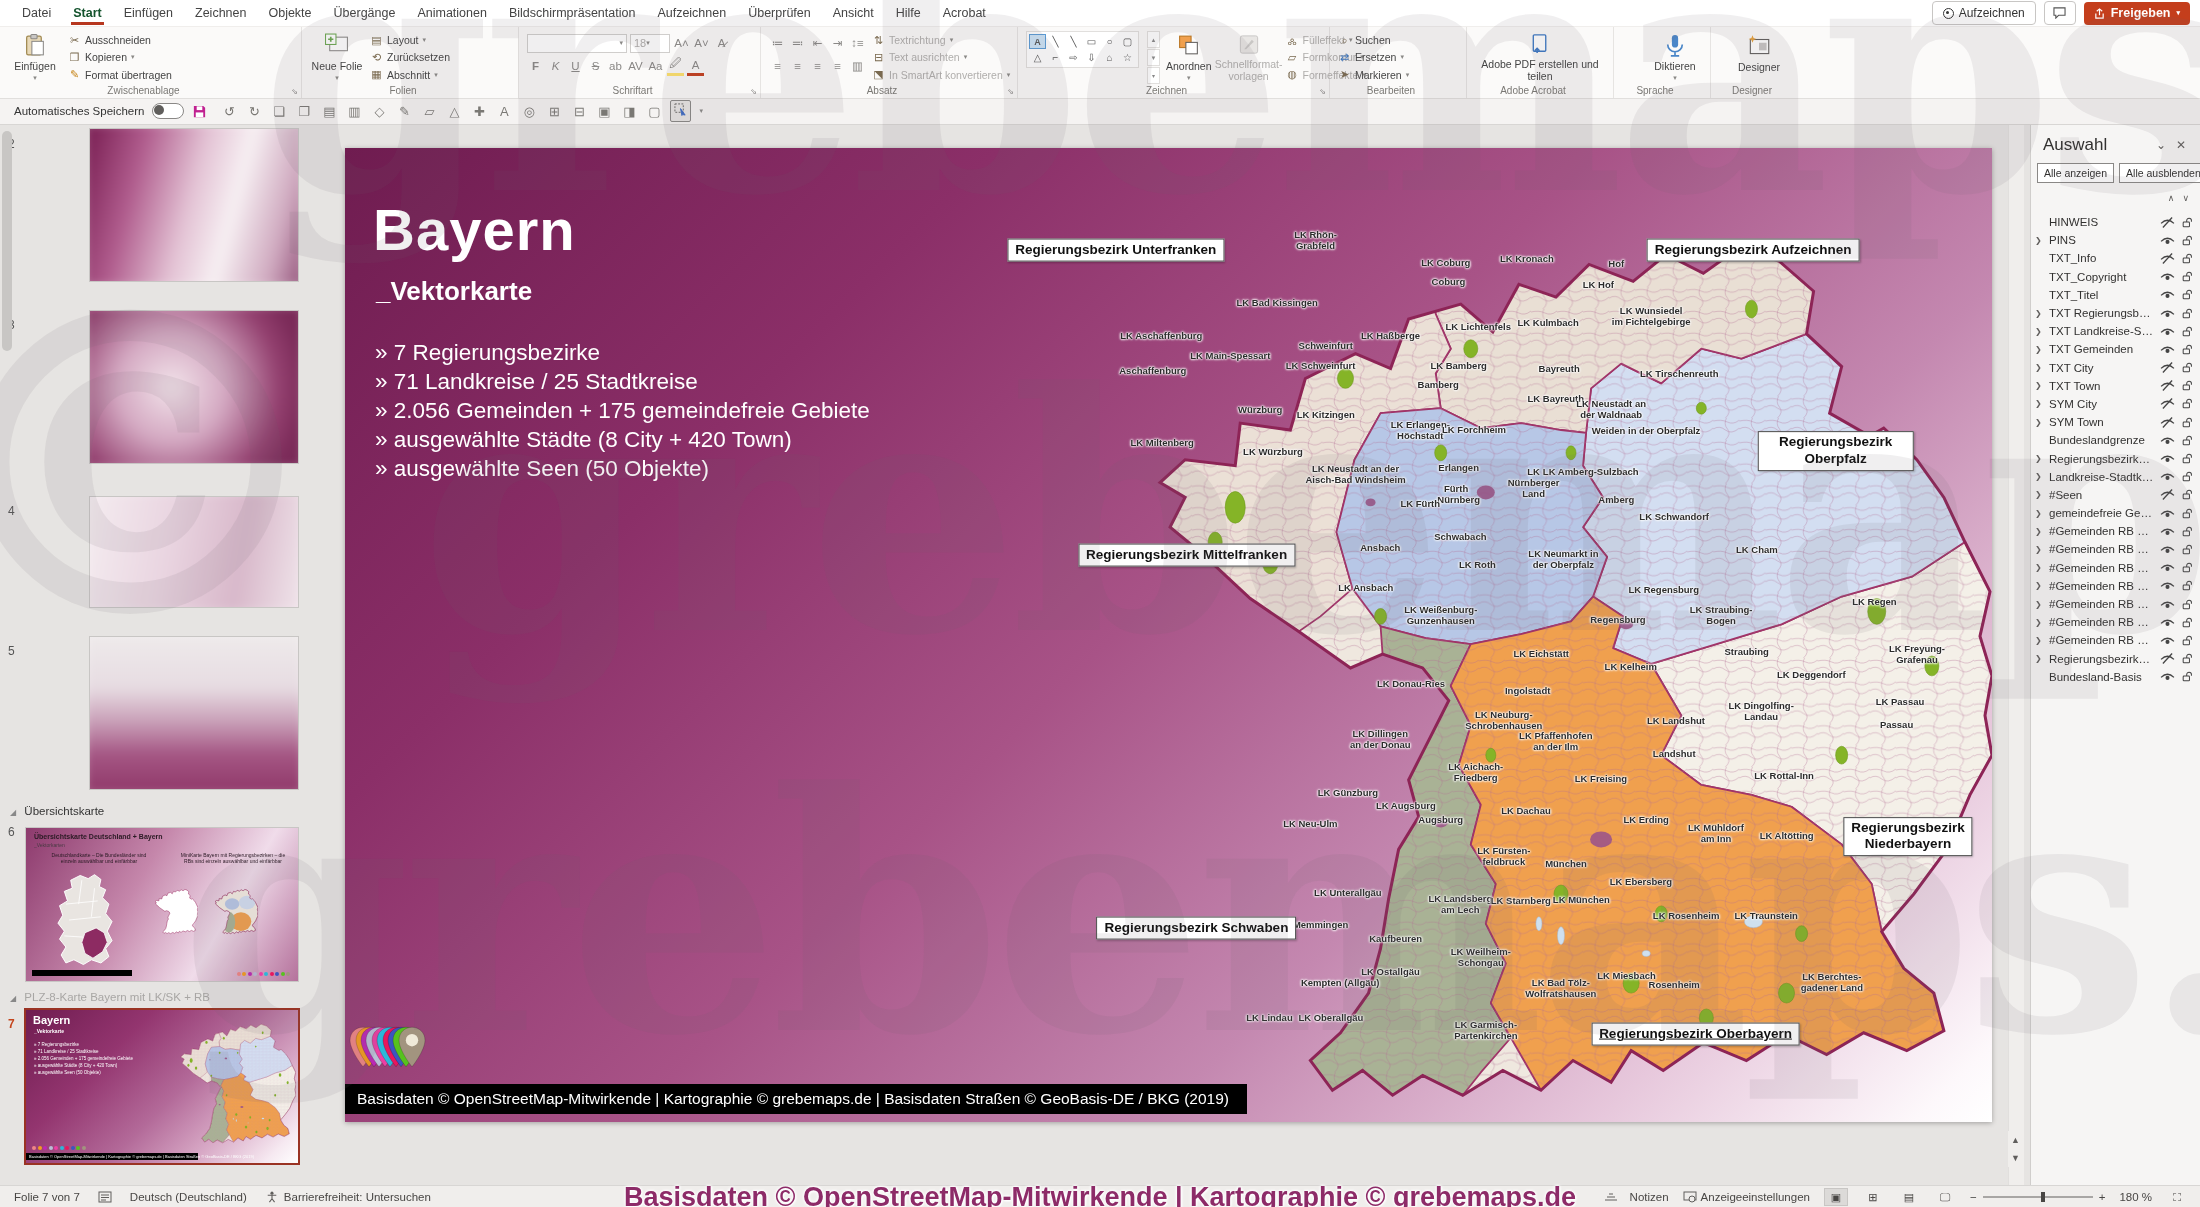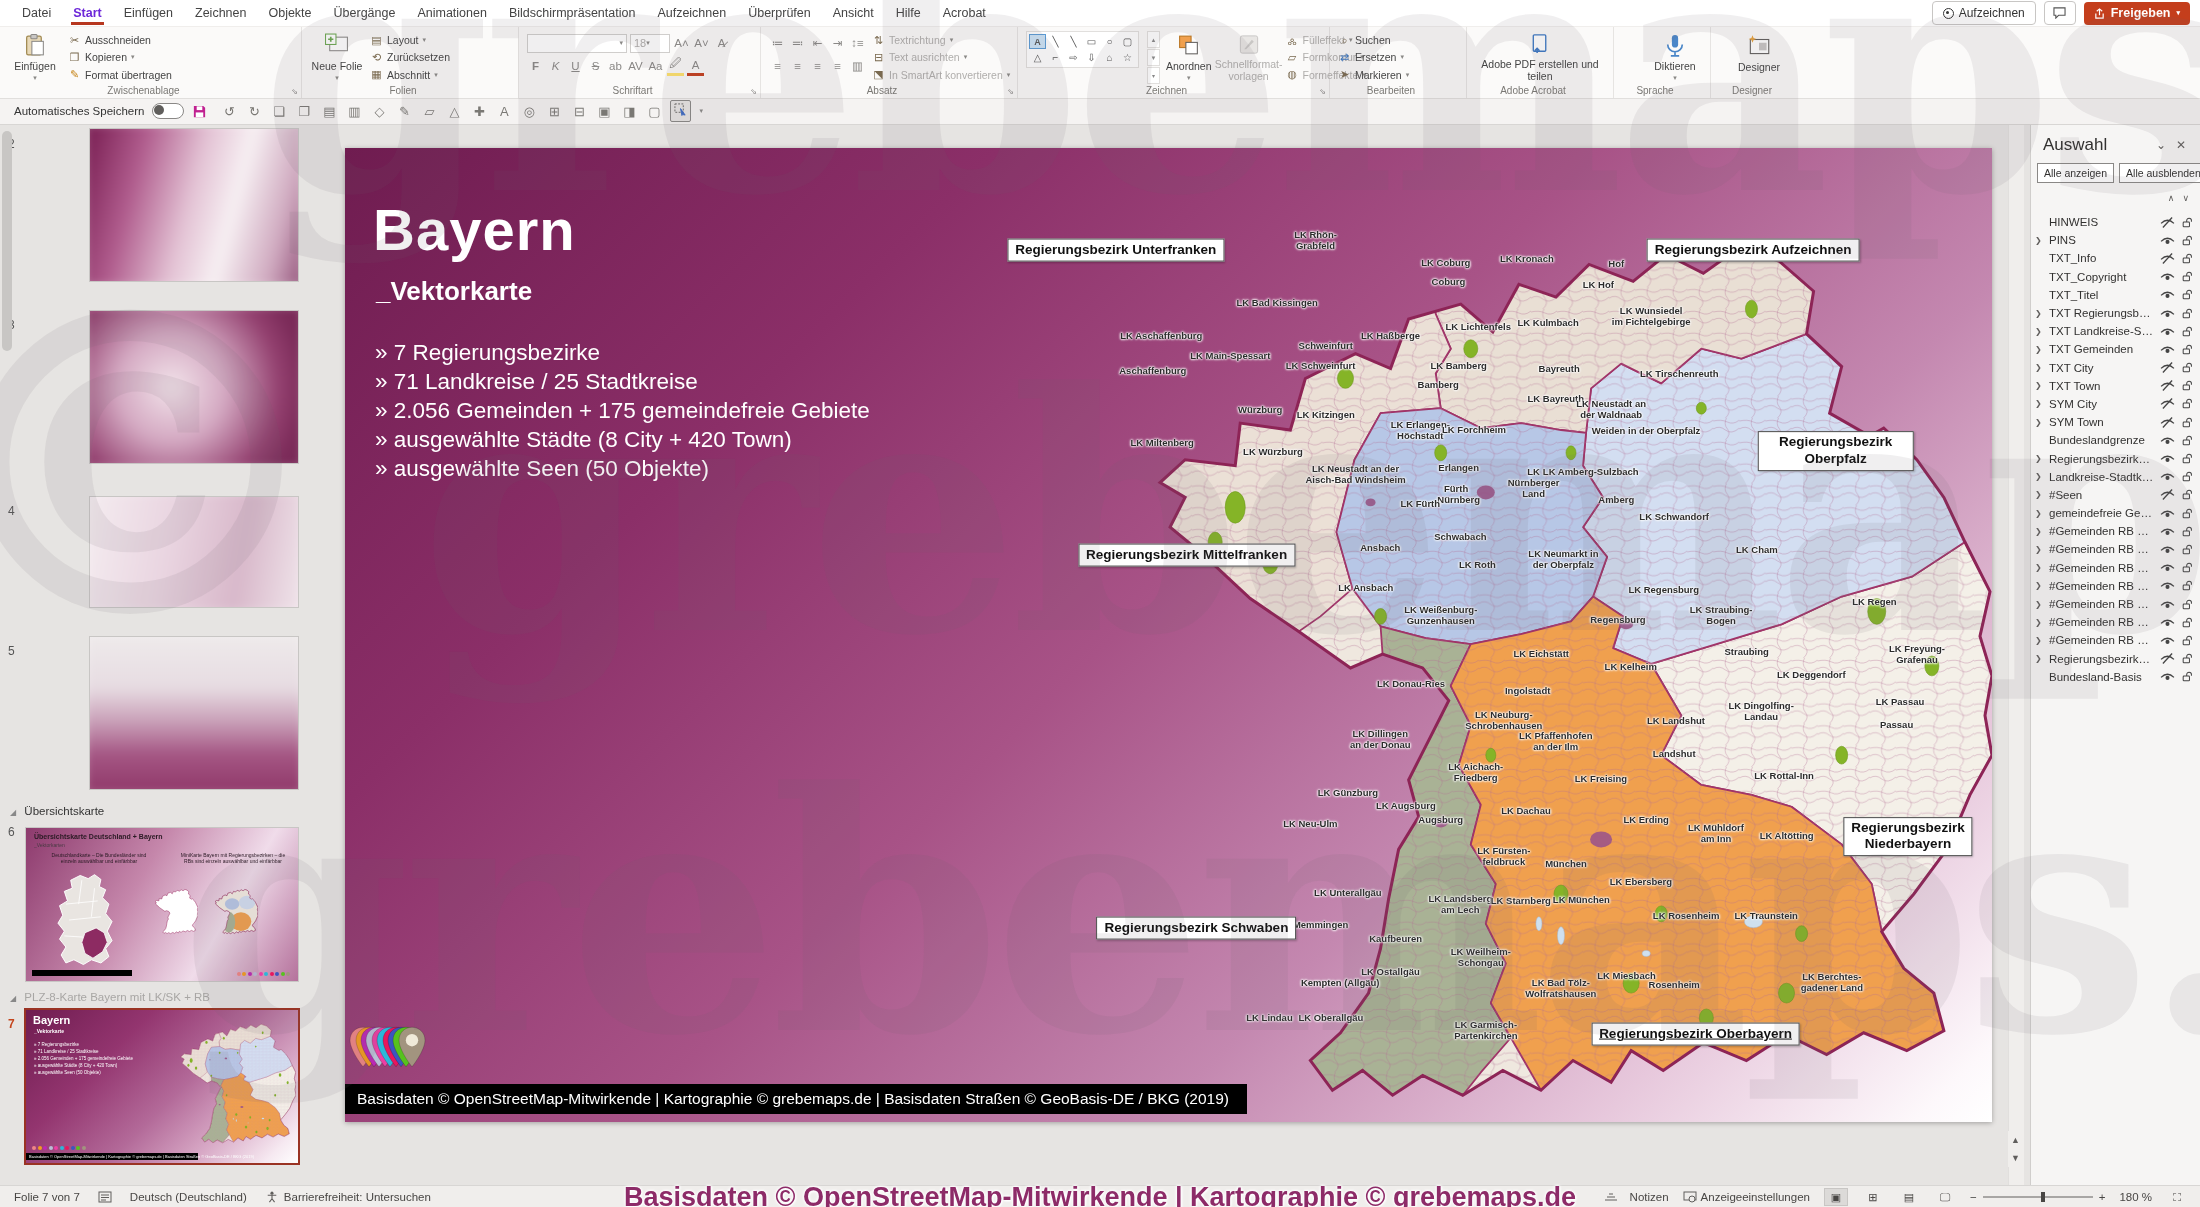--- a/index.html
+++ b/index.html
@@ -2,21 +2,21 @@
 <html><head>
 <meta charset="utf-8">
 <style>
   html,body{margin:0;padding:0;width:2200px;height:1207px;overflow:hidden;
     font-family:"Liberation Sans",sans-serif;background:#e6e4e2;position:relative}
   
   .topbar{position:absolute;left:0;top:0;width:2200px;height:26px;background:#ffffff;
     display:flex;align-items:center;border-bottom:1px solid #f0eeec;z-index:10}
   .menu{display:flex;align-items:center;padding-left:12px;gap:2px}
   .menu-item{font-size:12.5px;color:#444;padding:4px 10px;cursor:default;position:relative}
-  .menu-item.active{color:#6d28d9;font-weight:bold}
+  .menu-item.active{color:#14532d;font-weight:bold}
   .menu-item.active:after{content:"";position:absolute;left:8px;right:8px;bottom:-1px;height:3px;background:#b7371f}
   .topbar-right{margin-left:auto;display:flex;align-items:center;gap:8px;padding-right:10px}
   .btn-record{display:flex;align-items:center;gap:5px;border:1px solid #c8c6c4;border-radius:4px;
     padding:2px 10px;font-size:12px;color:#333;background:#fff;height:18px}
   .rec-dot{width:9px;height:9px;border:1.5px solid #333;border-radius:50%;display:inline-block;position:relative}
   .rec-dot:after{content:"";position:absolute;left:2px;top:2px;width:3px;height:3px;background:#333;border-radius:50%}
   .btn-comment{border:1px solid #c8c6c4;border-radius:4px;background:#fff;width:30px;height:22px;
     display:flex;align-items:center;justify-content:center}
   .btn-share{display:flex;align-items:center;gap:6px;background:#c43e1c;color:#fff;border-radius:4px;
     padding:3px 10px;font-size:12.5px;font-weight:bold;height:17px}

